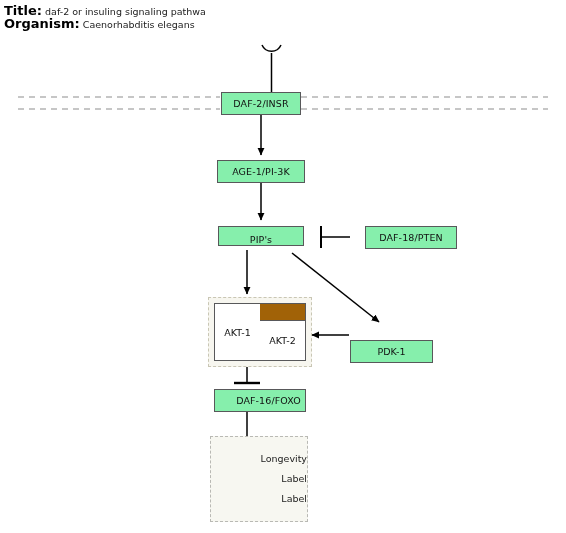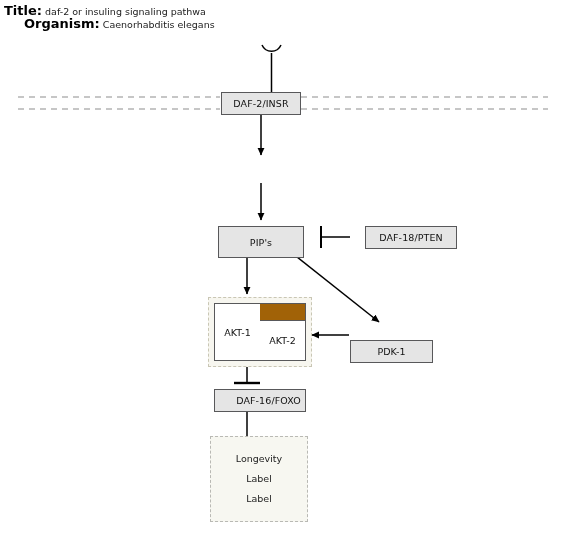--- a/index.html
+++ b/index.html
@@ -25,21 +25,21 @@
     height: 36px;
   }
   .hdr-row {
     position: absolute;
     left: 4px;
     white-space: nowrap;
     font-size: 9.5px;
     line-height: 12px;
   }
   #hdr-title-row  { top: 5px; }
-  #hdr-org-row    { top: 18px; margin-left: 20px; }
+  #hdr-org-row    { top: 18px; }
   .hdr-label {
     font-weight: bold;
     font-size: 13px;
     color: #000;
   }
   .hdr-value {
     font-weight: normal;
     font-size: 9.5px;
     color: #222;
   }
@@ -63,21 +63,21 @@
   #canvas svg {
     position: absolute;
     left: 0;
     top: 0;
   }
 
   
   .node {
     position: absolute;
     box-sizing: border-box;
-    background: #e5e5e5;
+    background: #86efac;
     border: 1.3px solid #58585a;
     display: flex;
     align-items: center;
     justify-content: center;
     font-size: 9.5px;
     color: #111;
     letter-spacing: 0.1px;
   }
 
   
@@ -85,21 +85,21 @@
     position: absolute;
     box-sizing: border-box;
     background: #f7f6ef;
     border: 1.4px dashed #c9c6b4;
   }
   .group-plain {
     background: #f7f7f1;
     border: 1.4px dashed #b9b9b4;
     display: flex;
     flex-direction: column;
-    align-items: center;
+    align-items: flex-end;
     justify-content: center;
   }
   .group-label {
     font-size: 9.5px;
     color: #222;
     line-height: 20px;
   }
 
   
   .stack {
@@ -181,22 +181,25 @@
       <line x1="234" y1="383" x2="260" y2="383" stroke="#000" stroke-width="2.4"></line>
     </g>
 
     <line x1="247" y1="412" x2="247" y2="448" stroke="#000" stroke-width="1.5" marker-end="url(#arrowhead)"></line>
   </svg>
 
   <div class="node" style="left:221px; top:92px; width:80px; height:23px;">
     <span>DAF-2/INSR</span>
   </div>
 
-
-  <div class="node" style="left:218px; top:226px; width:86px; height:32px;">
+  <div class="node" style="left:217px; top:160px; width:88px; height:23px;">
+    <span>AGE-1/PI-3K</span>
+  </div>
+
+  <div class="node" style="left:218px; top:226px; width:86px; height:20px;align-items:flex-end;">
     <span>PIP's</span>
   </div>
 
   <div class="node" style="left:365px; top:226px; width:92px; height:23px;">
     <span>DAF-18/PTEN</span>
   </div>
 
   <div class="group" style="left:208px; top:297px; width:104px; height:70px;"></div>
 
   <div class="stack" style="left:214px; top:303px; width:92px; height:58px;">

